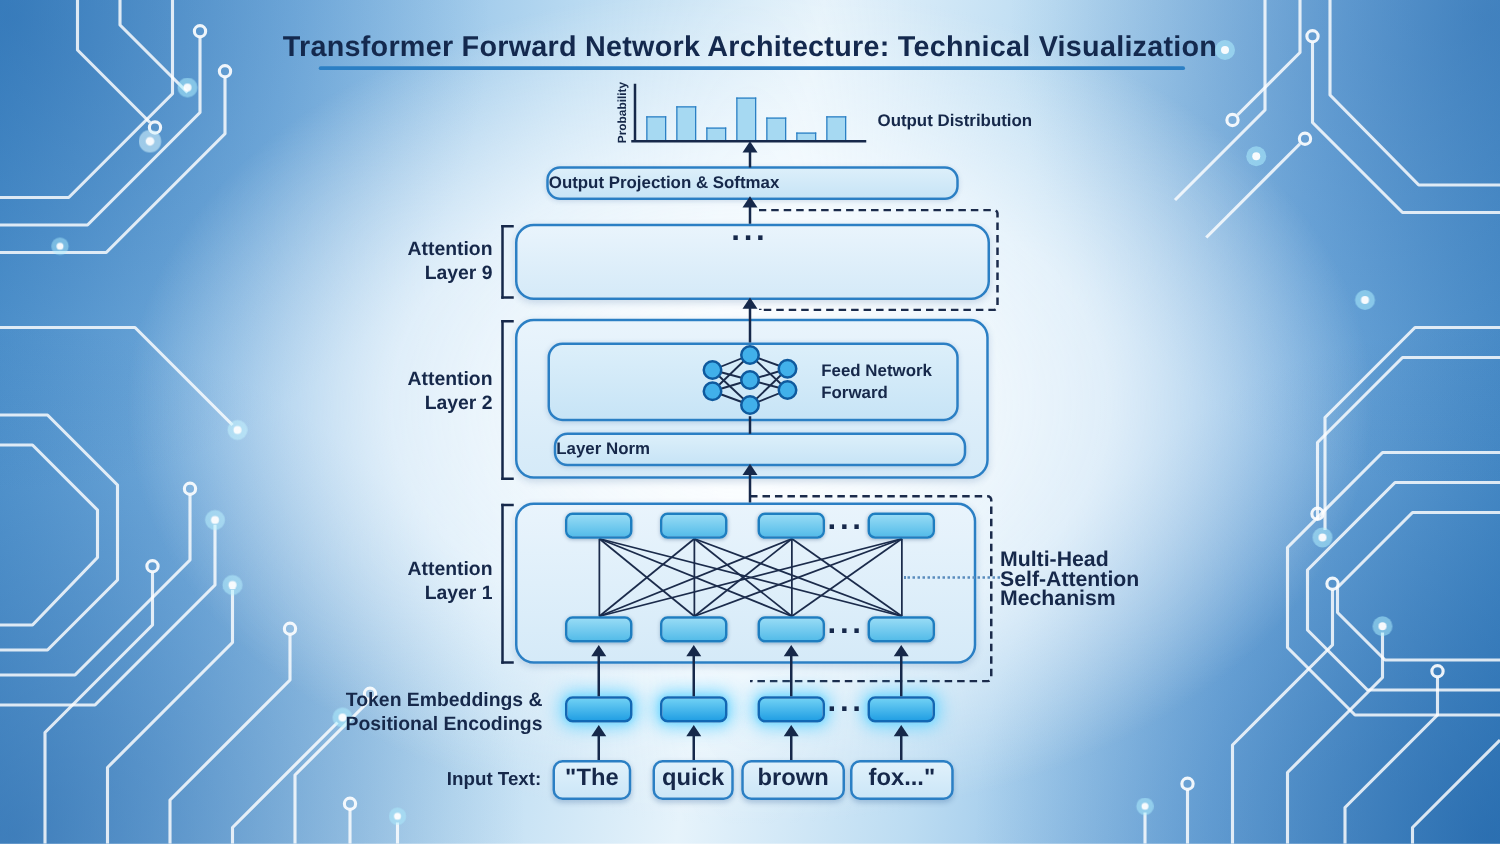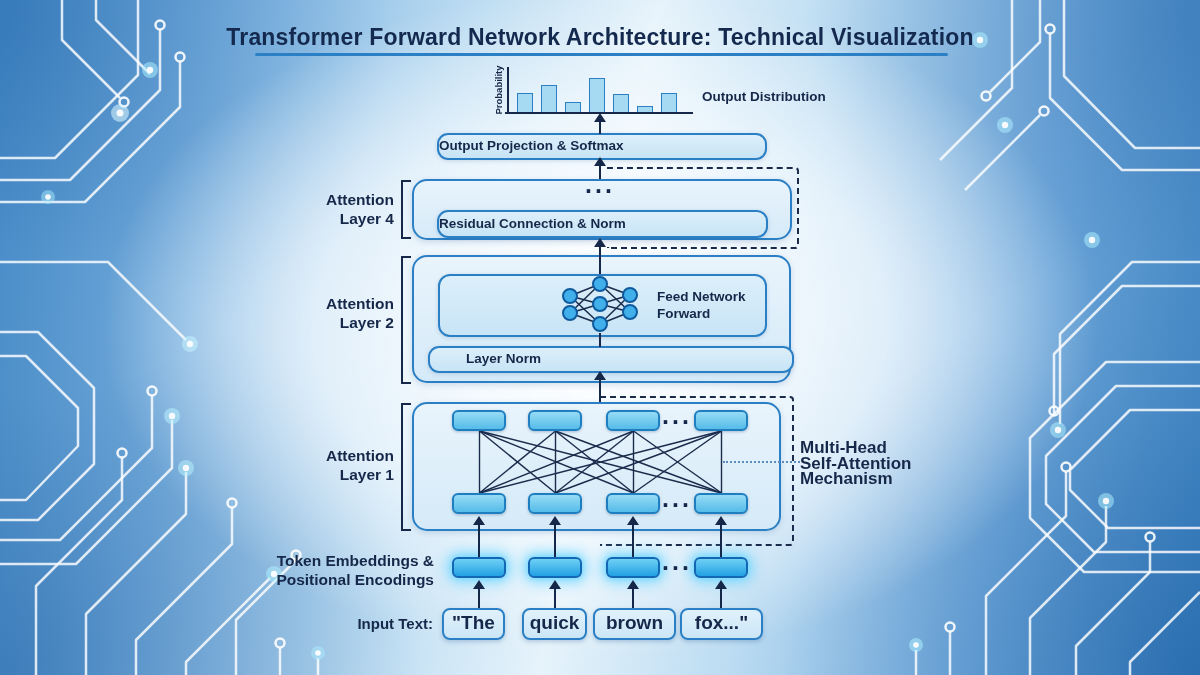--- a/index.html
+++ b/index.html
@@ -163,24 +163,23 @@
     <div class="abs arr" style="left:594px;top:113px;height:21px;"></div>
 
     <div class="abs ibox" style="left:437px;top:133px;width:326px;height:23px;line-height:22px;">Output Projection &amp; Softmax</div>
     <div class="abs arr" style="left:594px;top:157px;height:22px;"></div>
 
     <div class="abs dashed" style="left:607px;top:167px;width:190px;height:78px;"></div>
     <div class="abs panel" style="left:412px;top:179px;width:376px;height:57px;"></div>
     <div class="abs bracket" style="left:401px;top:180px;height:55px;"></div>
     <div class="abs layer-label" style="left:284px;top:190px;">
       <span>Attention</span><br>
-      <span>Layer 4</span>
+      <span>Layer 9</span>
     </div>
     <div class="abs dots" style="left:585px;top:172px;">...</div>
-    <div class="abs ibox" style="left:437px;top:210px;width:327px;height:24px;line-height:23px;">Residual Connection &amp; Norm</div>
     <div class="abs arr" style="left:594px;top:238px;height:36px;"></div>
 
     <div class="abs panel" style="left:412px;top:255px;width:375px;height:124px;"></div>
     <div class="abs bracket" style="left:401px;top:256px;height:124px;"></div>
     <div class="abs layer-label" style="left:284px;top:294px;">
       <span>Attention</span><br>
       <span>Layer 2</span>
     </div>
     <div class="abs ibox" style="left:438px;top:274px;width:325px;height:59px;border-radius:12px;"></div>
     <svg class="abs conn" style="left:553px;top:276px;" width="94" height="56" viewBox="0 0 94 56">
@@ -206,21 +205,21 @@
           <circle cx="47" cy="48" r="7"></circle>
         <circle cx="77" cy="19" r="7"></circle>
           <circle cx="77" cy="36" r="7"></circle>
       </g>
     </svg>
     <div class="abs small-lbl" style="left:657px;top:288px;line-height:17px;z-index:4;">
       <span>Feed Network</span><br>
       <span>Forward</span>
     </div>
     <div class="abs vline" style="left:598.8px;top:333px;height:14px;"></div>
-    <div class="abs ibox" style="left:428px;top:346px;width:326px;height:23px;line-height:22px;padding-left:36px;">Layer Norm</div>
+    <div class="abs ibox" style="left:443px;top:346px;width:326px;height:23px;line-height:22px;">Layer Norm</div>
     <div class="abs arr" style="left:594px;top:371px;height:31px;"></div>
 
     <div class="abs dashed" style="left:600px;top:396px;width:192px;height:146px;"></div>
     <div class="abs panel" style="left:412px;top:402px;width:365px;height:125px;"></div>
     <div class="abs bracket" style="left:401px;top:403px;height:124px;"></div>
     <div class="abs layer-label" style="left:284px;top:446px;">
       <span>Attention</span><br>
       <span>Layer 1</span>
     </div>
     <svg class="abs conn" style="left:412px;top:402px;" width="365" height="125" viewBox="0 0 365 125">

